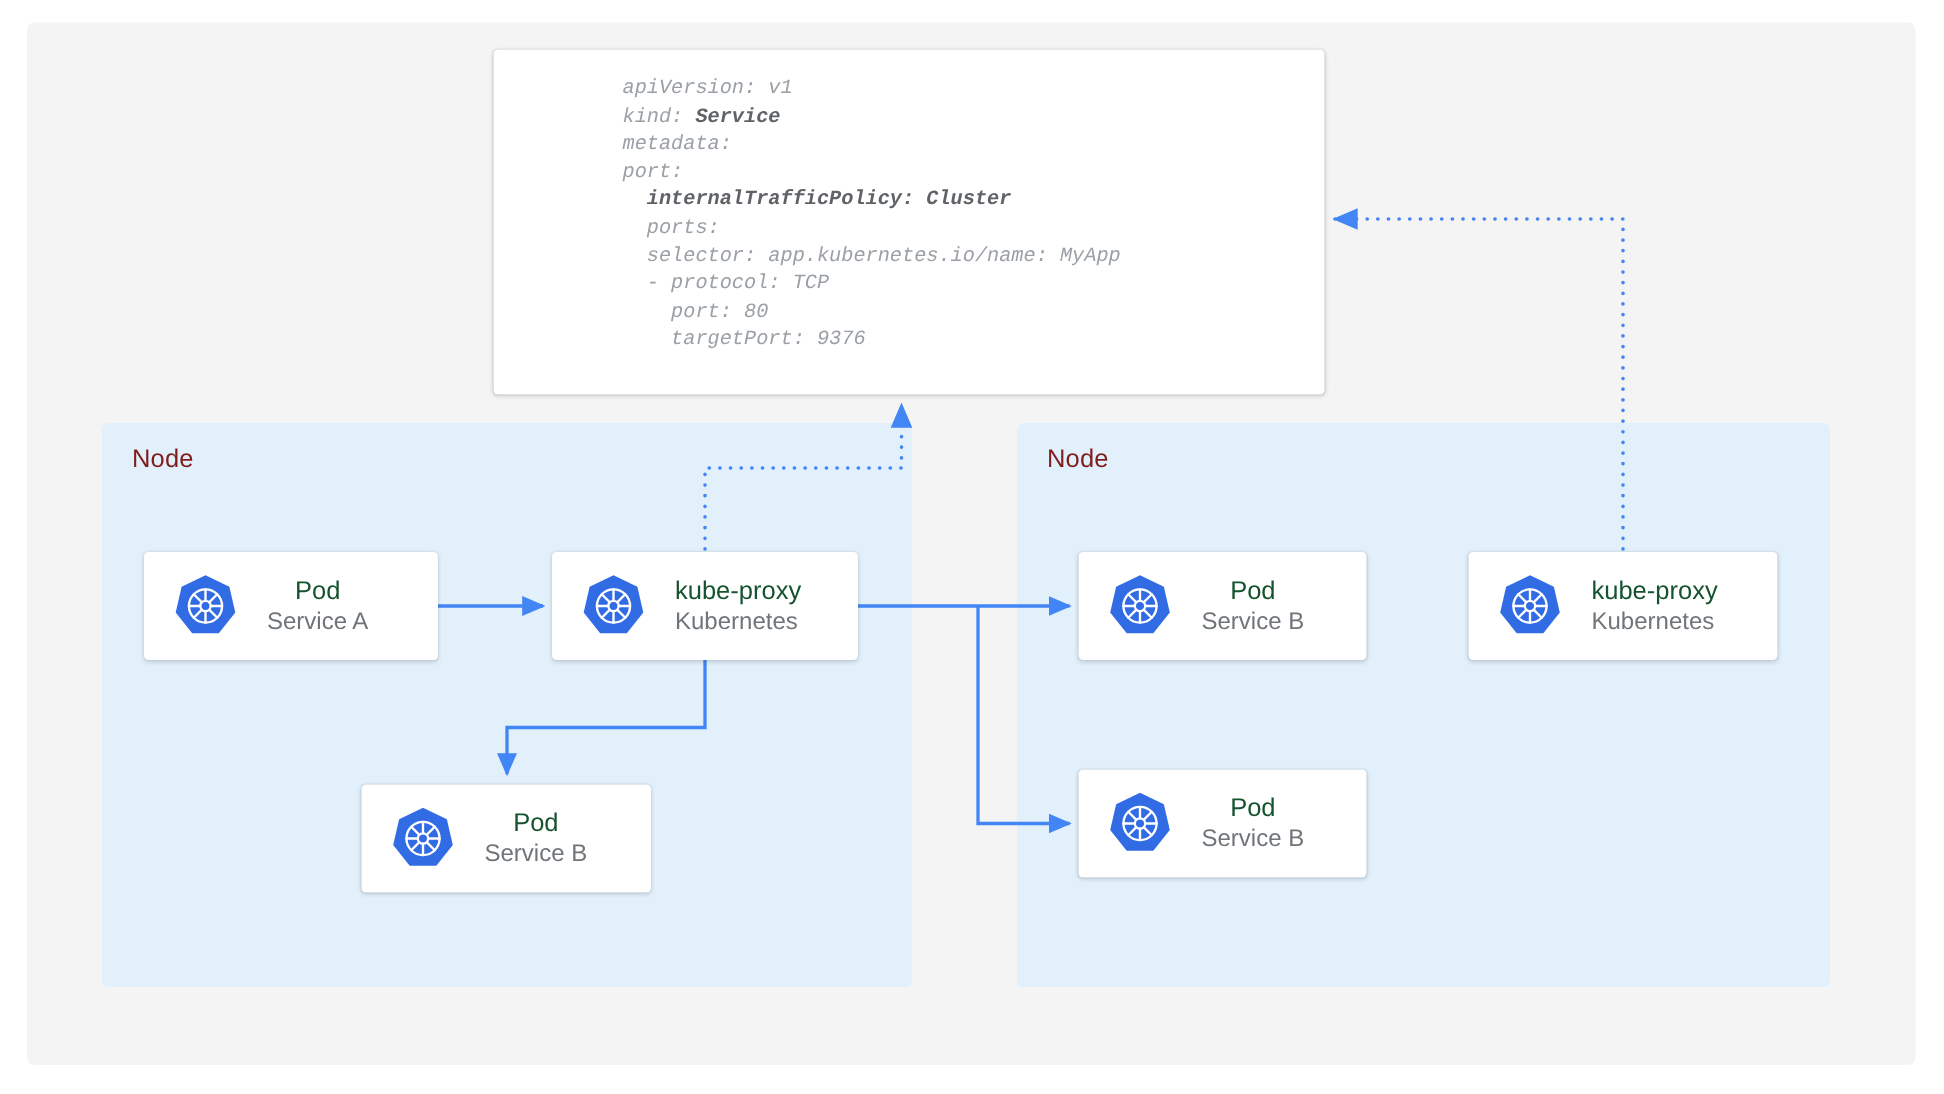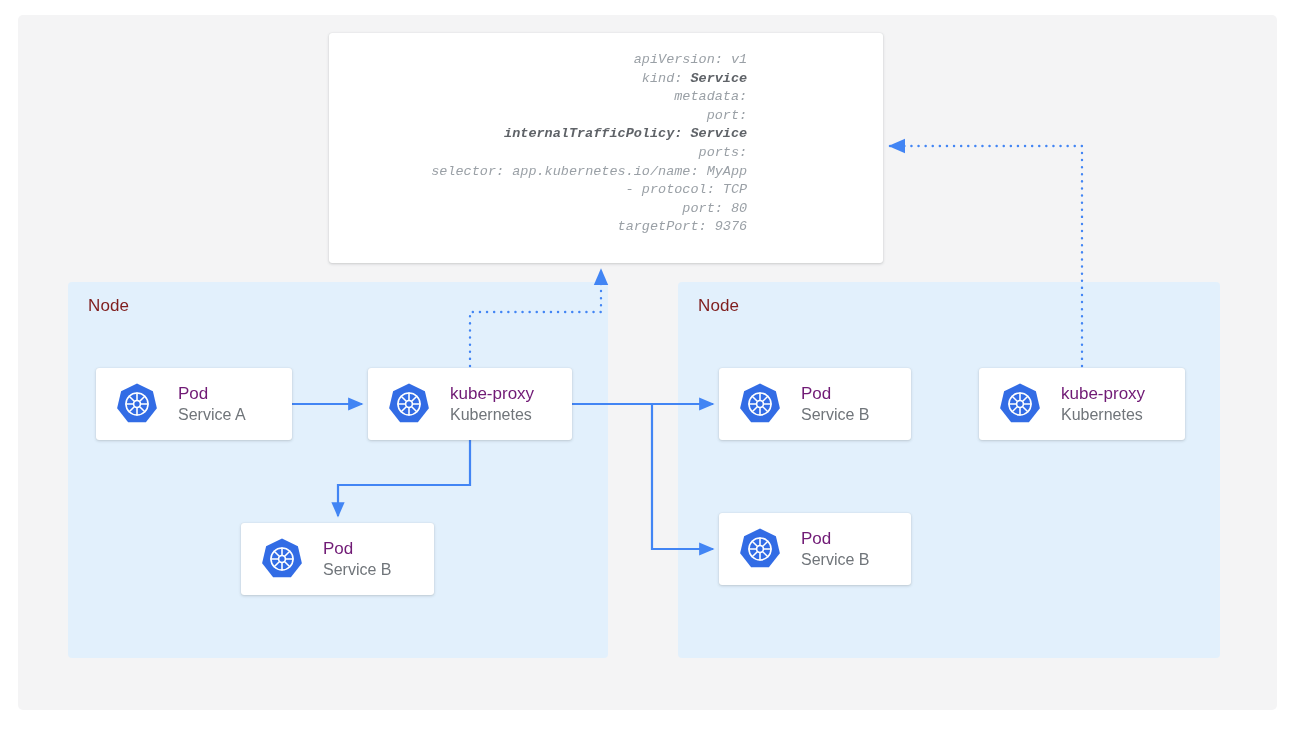--- a/index.html
+++ b/index.html
@@ -61,21 +61,20 @@
   .yaml-text {
     position: absolute;
     left: 86px;
     top: 18px;
     font-family: "Liberation Mono", "DejaVu Sans Mono", monospace;
     font-style: italic;
     font-size: 13.5px;
     line-height: 18.6px;
     color: #9aa0a6;
     white-space: pre;
-    text-align: right;
   }
   .yaml-text b {
     color: #5f6368;
     font-weight: bold;
     font-style: italic;
   }
 
   
   .card {
     position: absolute;
@@ -95,22 +94,23 @@
   }
   .card .card-text {
     margin-left: 18px;
     display: flex;
     flex-direction: column;
     justify-content: center;
     line-height: 1.18;
   }
   .card .title {
     font-size: 17px;
-    color: #701a75;
+    color: #14532d;
     white-space: nowrap;
+    text-align: center;
   }
   .card .subtitle {
     font-size: 16px;
     color: #70757a;
     white-space: nowrap;
     margin-top: 2px;
   }
 
   
   .connectors {
@@ -129,21 +129,21 @@
 
   <div class="canvas"></div>
 
   <div class="node" style="left:68px; top:282px; width:540px; height:376px;"></div>
   <div class="node-label" style="left:88px; top:296px;">Node</div>
 
   <div class="node" style="left:678px; top:282px; width:542px; height:376px;"></div>
   <div class="node-label" style="left:698px; top:296px;">Node</div>
 
   <div class="yaml-card">
-    <div class="yaml-text" id="yaml-text"><div>apiVersion: v1</div><div>kind: <b>Service</b></div><div>metadata:</div><div>port:</div><div><b>  internalTrafficPolicy: Service</b></div><div>  ports:</div><div>  selector: app.kubernetes.io/name: MyApp</div><div>  - protocol: TCP</div><div>    port: 80</div><div>    targetPort: 9376</div></div>
+    <div class="yaml-text" id="yaml-text"><div>apiVersion: v1</div><div>kind: <b>Service</b></div><div>metadata:</div><div>port:</div><div><b>  internalTrafficPolicy: Cluster</b></div><div>  ports:</div><div>  selector: app.kubernetes.io/name: MyApp</div><div>  - protocol: TCP</div><div>    port: 80</div><div>    targetPort: 9376</div></div>
   </div>
 
   <svg class="connectors" viewBox="0 0 1296 729" xmlns="http://www.w3.org/2000/svg">
     <defs>
       <marker id="arrow-solid" viewBox="0 0 10 10" refX="9" refY="5" markerWidth="7" markerHeight="7" orient="auto-start-reverse">
         <path d="M 0 0.7 L 10 5 L 0 9.3 z" fill="#4285f4"></path>
       </marker>
       <marker id="arrow-dotted" viewBox="0 0 10 10" refX="9" refY="5" markerWidth="7" markerHeight="7" orient="auto-start-reverse">
         <path d="M 0 0.7 L 10 5 L 0 9.3 z" fill="#4285f4"></path>
       </marker>

